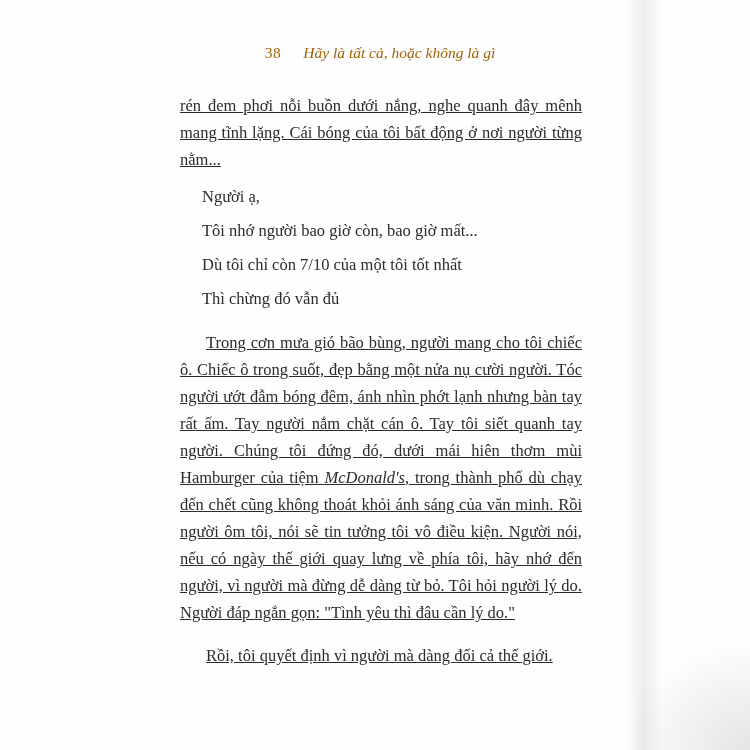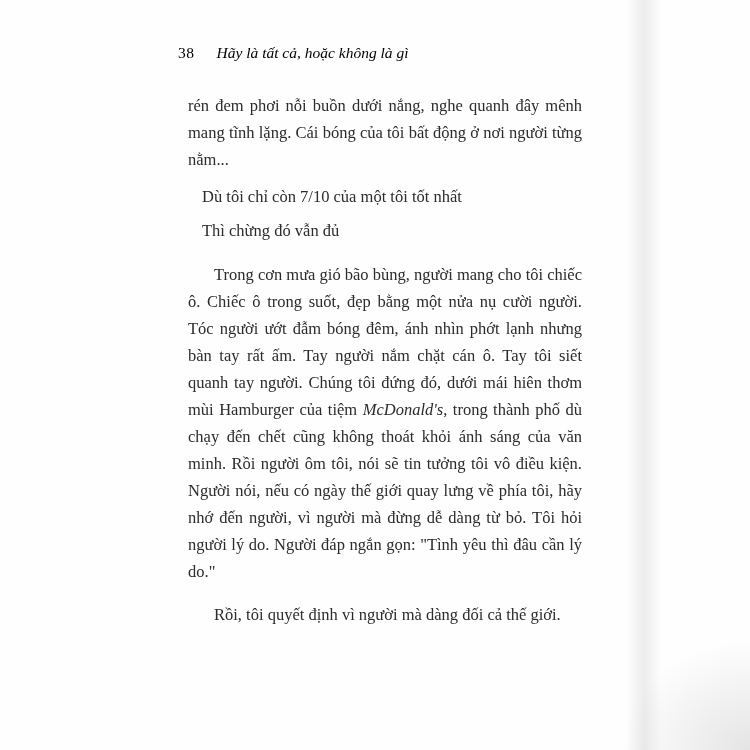--- a/index.html
+++ b/index.html
@@ -35,43 +35,45 @@
     height: 120px;
     background: radial-gradient(ellipse at 100% 100%, rgba(0,0,0,0.10) 0%, rgba(0,0,0,0) 65%);
     pointer-events: none;
   }
   .page-header {
     position: absolute;
     top: 44px;
     left: 178px;
     width: 404px;
     font-size: 15.5px;
-    color: #000000;
+    color: #a16207;
     white-space: nowrap;
+    text-align: center;
   }
   .page-number {
     display: inline-block;
     margin-right: 22px;
     font-style: normal;
     letter-spacing: 0.5px;
   }
   .book-title {
     font-style: italic;
   }
   .page-body {
     position: absolute;
     top: 92px;
     left: 176px;
     width: 406px;
     font-size: 16.5px;
     line-height: 27px;
   }
   .para {
-    margin: 0 0 10px 12px;
+    margin: 0 0 10px 4px;
     text-align: justify;
+    text-decoration: underline;
   }
   .para.indent {
     text-indent: 26px;
   }
   .poem {
     margin: 6px 0 10px 0;
   }
   .poem-line {
     margin: 0 0 0 26px;
     padding: 0 0 7px 0;
@@ -88,20 +90,22 @@
 
   <div class="page-header">
     <span class="page-number">38</span><span class="book-title">Hãy là tất cả, hoặc không là gì</span>
   </div>
 
   <div class="page-body">
 
     <p class="para">rén đem phơi nỗi buồn dưới nắng, nghe quanh đây mênh mang tĩnh lặng. Cái bóng của tôi bất động ở nơi người từng nằm...</p>
 
     <div class="poem">
+      <div class="poem-line">Người ạ,</div>
+      <div class="poem-line">Tôi nhớ người bao giờ còn, bao giờ mất...</div>
       <div class="poem-line">Dù tôi chỉ còn 7/10 của một tôi tốt nhất</div>
       <div class="poem-line">Thì chừng đó vẫn đủ</div>
     </div>
 
     <p class="para indent"><span>Trong cơn mưa gió bão bùng, người mang cho tôi chiếc ô. Chiếc ô trong suốt, đẹp bằng một nửa nụ cười người. Tóc người ướt đẫm bóng đêm, ánh nhìn phớt lạnh nhưng bàn tay rất ấm. Tay người nắm chặt cán ô. Tay tôi siết quanh tay người. Chúng tôi đứng đó, dưới mái hiên thơm mùi Hamburger của tiệm </span><span class="italic">McDonald's</span><span>, trong thành phố dù chạy đến chết cũng không thoát khỏi ánh sáng của văn minh. Rồi người ôm tôi, nói sẽ tin tưởng tôi vô điều kiện. Người nói, nếu có ngày thế giới quay lưng về phía tôi, hãy nhớ đến người, vì người mà đừng dễ dàng từ bỏ. Tôi hỏi người lý do. Người đáp ngắn gọn: "Tình yêu thì đâu cần lý do."</span></p>
 
 
     <p class="para indent" style="margin-top:16px;">Rồi, tôi quyết định vì người mà dàng đối cả thế giới.</p>
 
   </div>

